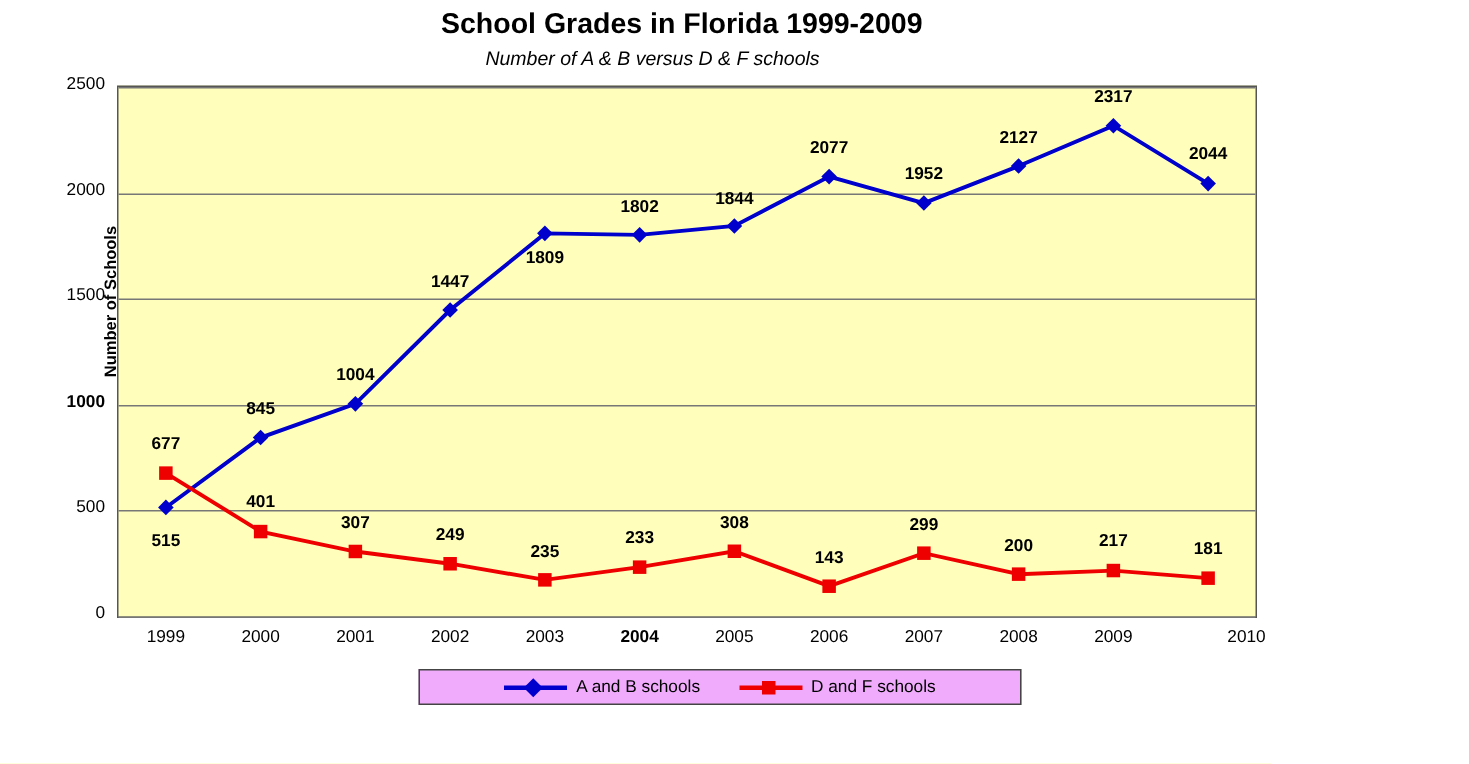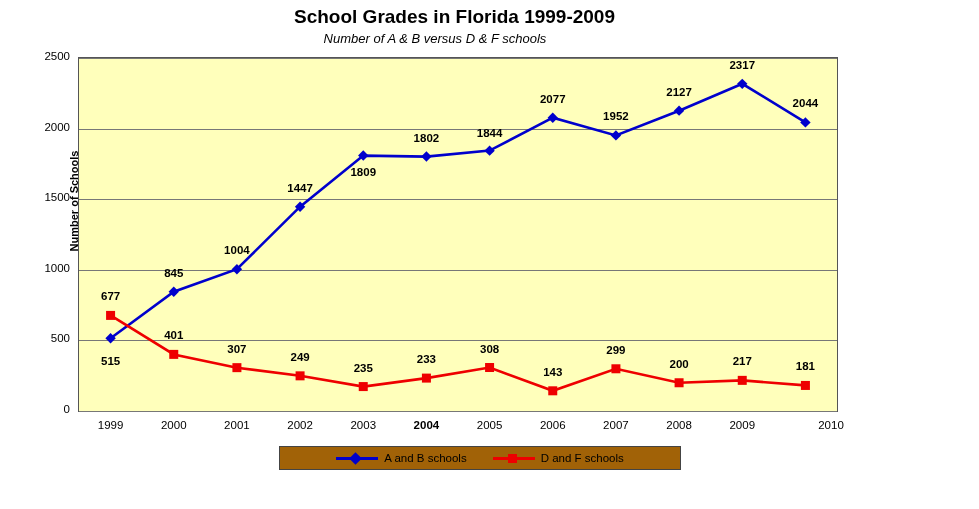--- a/index.html
+++ b/index.html
@@ -40,21 +40,21 @@
     position:absolute;width:60px;text-align:center;
     font-size:11.5px;color:#000;
   }
   .gridline{position:absolute;left:0;width:100%;height:1px;background:#777;}
   .dlabel{
     position:absolute;font-size:11.5px;font-weight:bold;color:#000;
     text-align:center;width:60px;
   }
   .legend{
     position:absolute;left:279px;top:446px;width:400px;height:22px;
-    border:1px solid #444;background:#a16207;
+    border:1px solid #444;background:#f0abfc;
     display:flex;align-items:center;justify-content:center;gap:26px;
   }
   .legend-item{display:flex;align-items:center;gap:6px;}
   .legend-label{font-size:11.5px;color:#000;}
   .lg-line{position:relative;width:42px;height:12px;}
   .lg-line .bar{position:absolute;left:0;top:5px;width:42px;height:2.5px;}
   .lg-line .mk{position:absolute;left:15px;top:2px;width:9px;height:9px;}
   .mk-diamond{transform:rotate(45deg);}
   svg{position:absolute;left:0;top:0;}
 </style>
@@ -64,21 +64,21 @@
 <div id="chart-root">
 
   <div class="title">School Grades in Florida 1999-2009</div>
   <div class="subtitle">Number of A &amp; B versus D &amp; F schools</div>
 
   <div class="ylabel">Number of Schools</div>
 
   <div id="yticks">
       <div class="ytick" style="top: 403px; left: 26px; right: auto;">0</div>
       <div class="ytick" style="top: 332.4px; left: 26px; right: auto;">500</div>
-      <div class="ytick" style="top: 261.8px; left: 26px; right: auto;">1000</div>
+      <div class="ytick" style="top: 261.8px; left: 26px; right: auto; font-weight: bold;">1000</div>
       <div class="ytick" style="top: 191.2px; left: 26px; right: auto;">1500</div>
       <div class="ytick" style="top: 120.6px; left: 26px; right: auto;">2000</div>
       <div class="ytick" style="top: 50px; left: 26px; right: auto;">2500</div>
     </div>
   <div id="xticks">
       <div class="xtick" style="left: 80.5833px; top: 419px;">1999</div>
       <div class="xtick" style="left: 143.75px; top: 419px;">2000</div>
       <div class="xtick" style="left: 206.917px; top: 419px;">2001</div>
       <div class="xtick" style="left: 270.083px; top: 419px;">2002</div>
       <div class="xtick" style="left: 333.25px; top: 419px;">2003</div>

